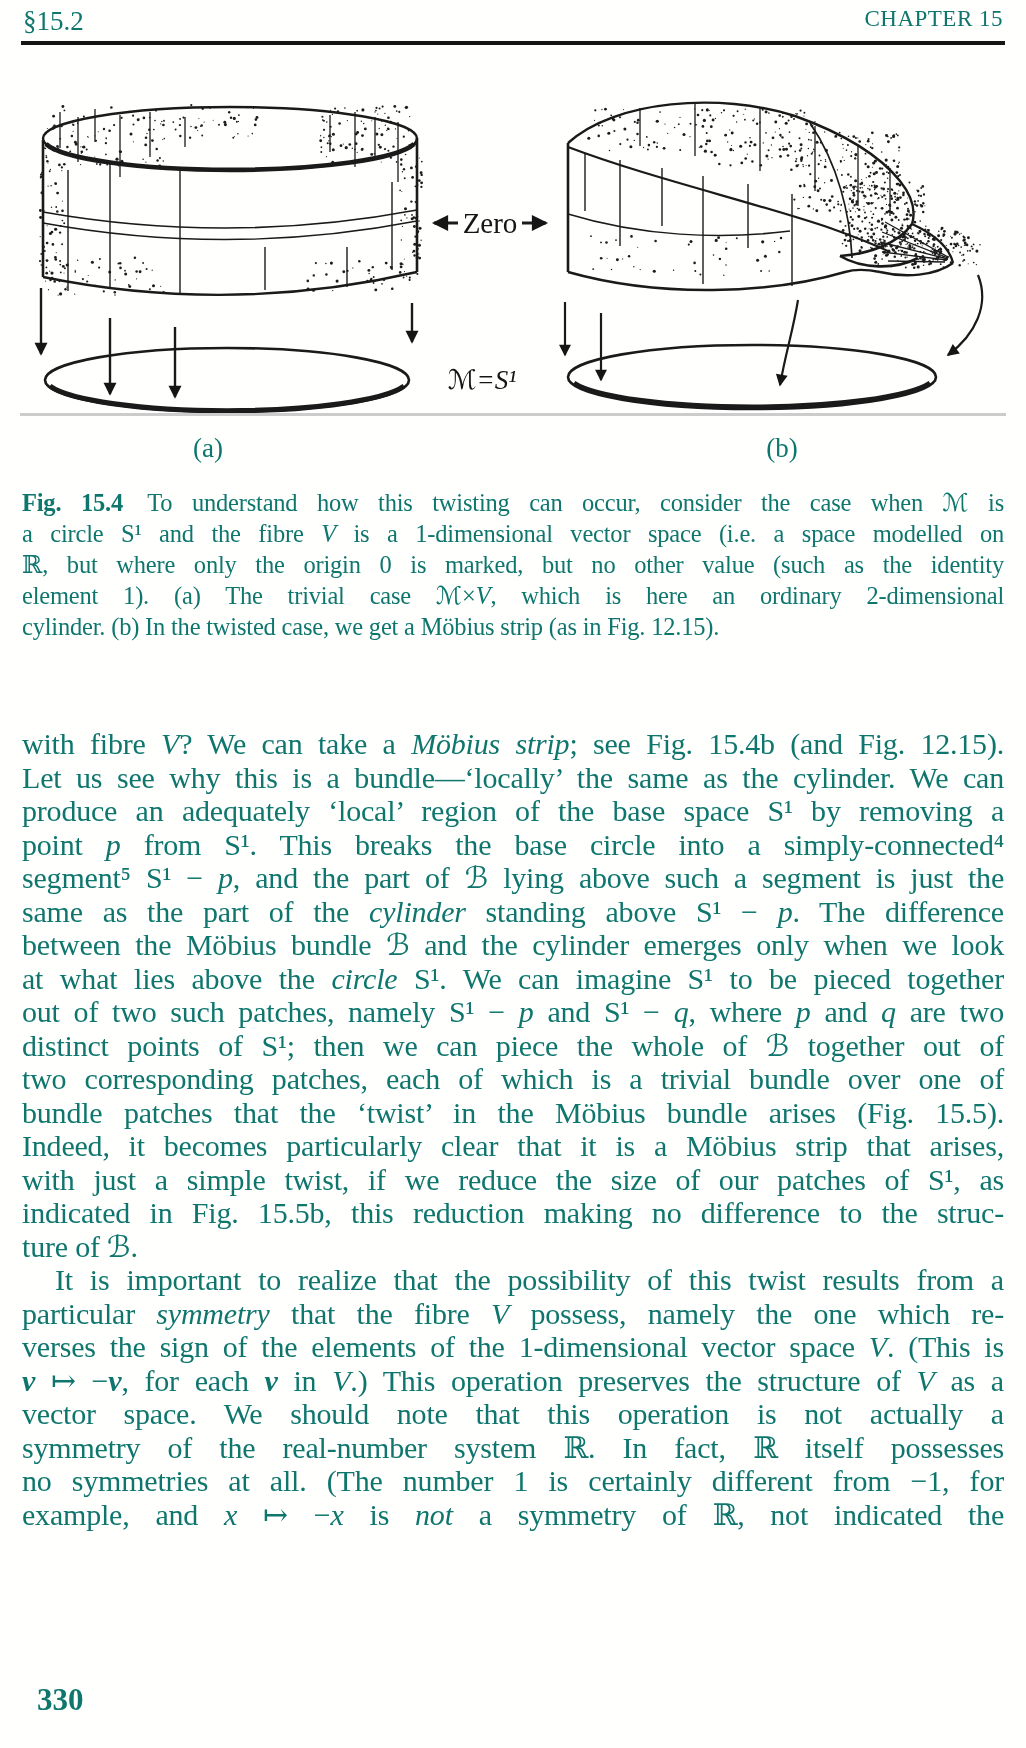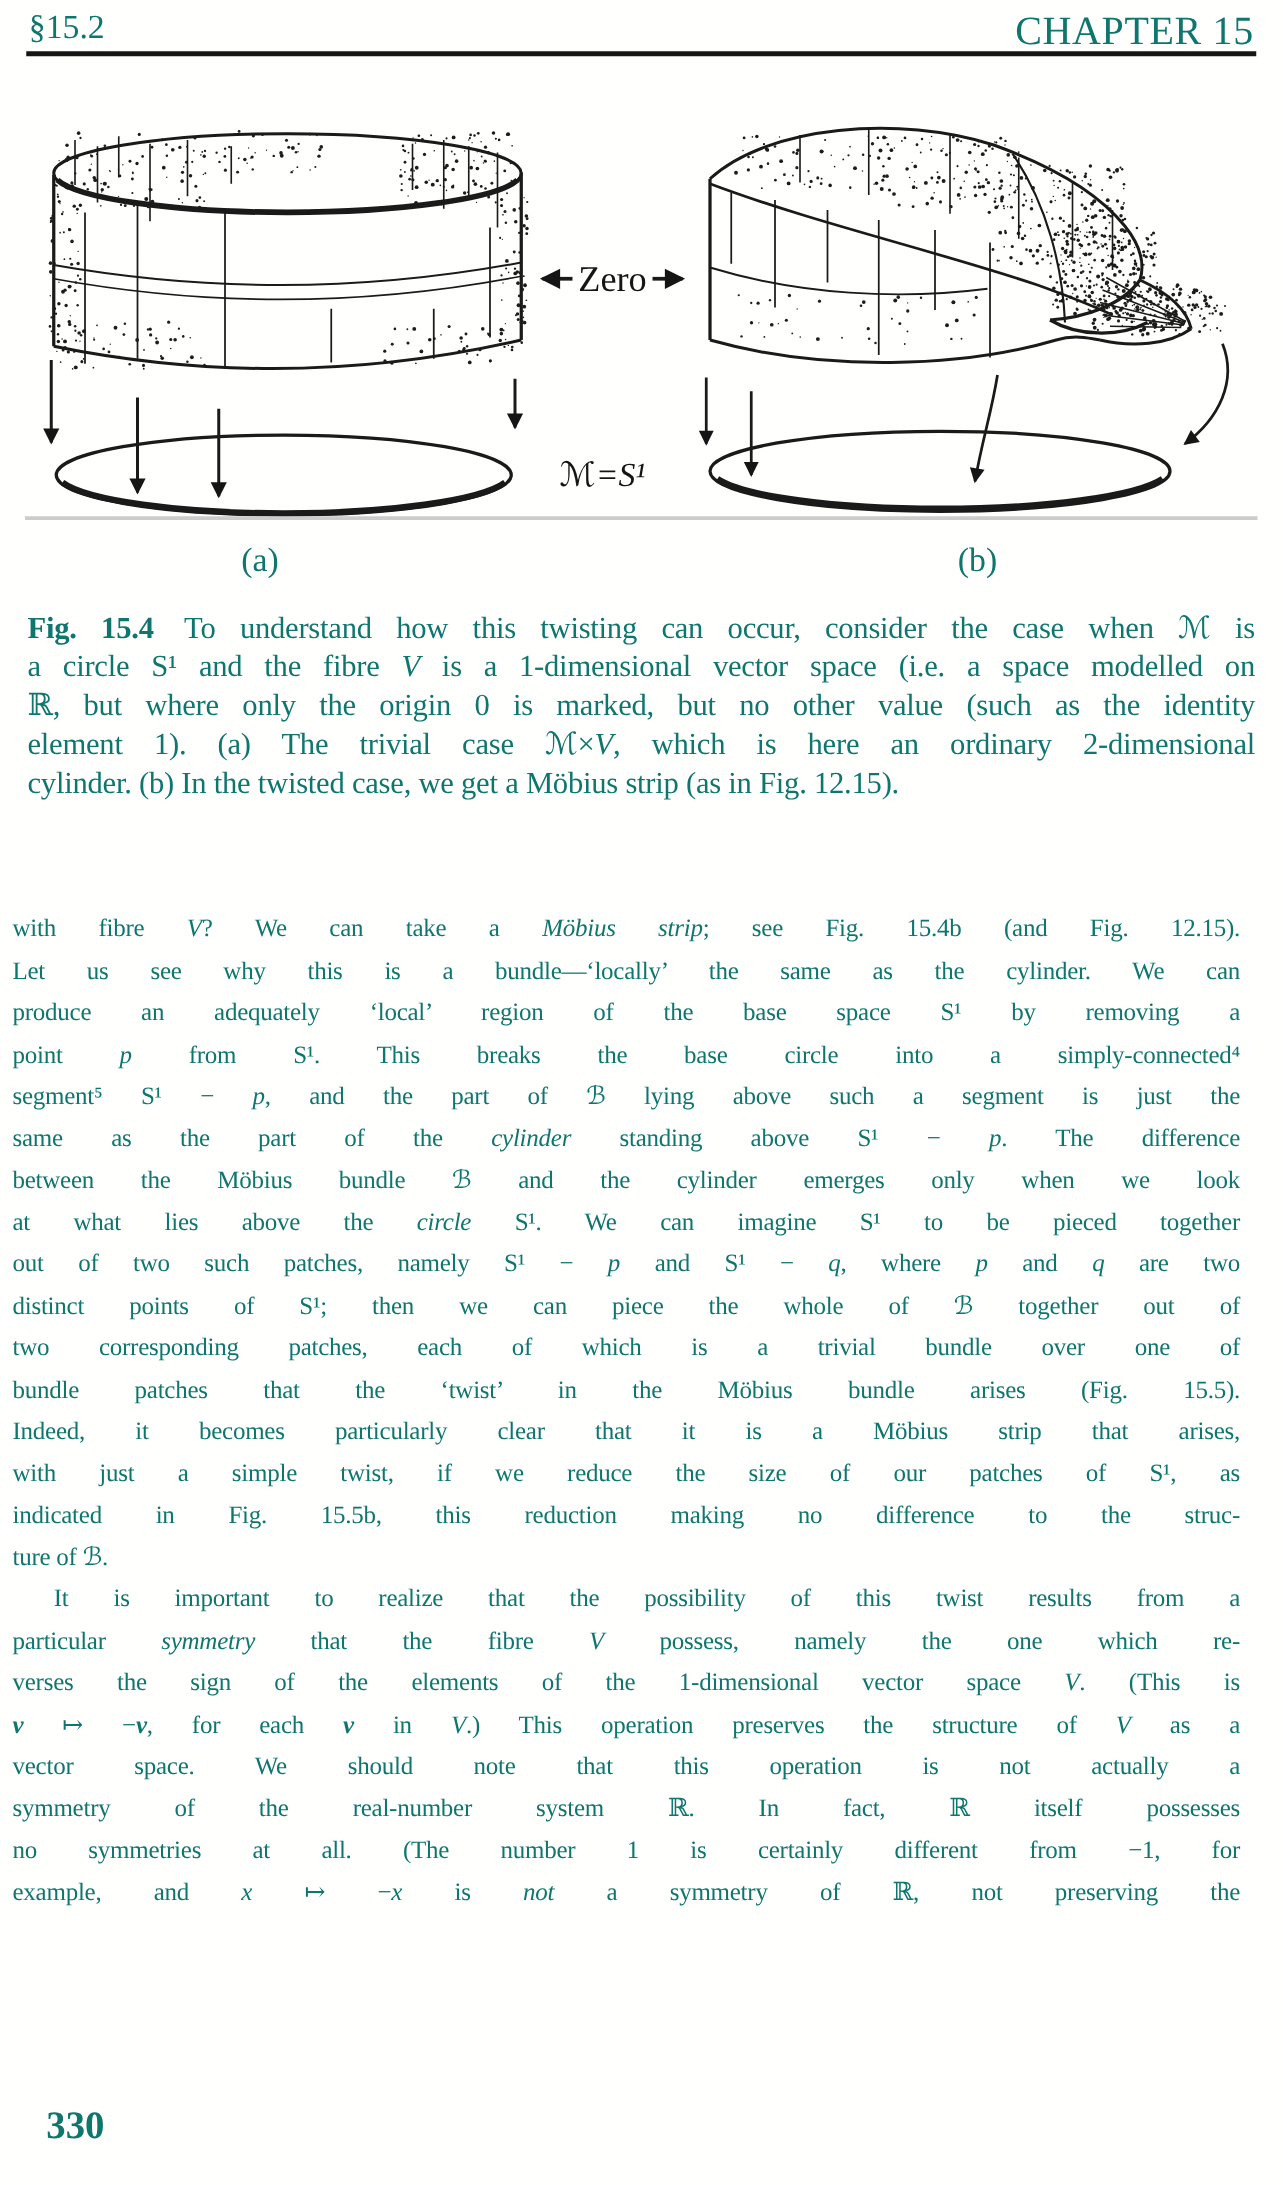--- a/index.html
+++ b/index.html
@@ -2,30 +2,30 @@
 <html><head>
 <meta charset="utf-8">
 <style>
   html,body{margin:0;padding:0;background:#e8e8e8;}
   .page{
     position:relative; width:1026px; height:1748px; background:#fffffe;
     font-family:"Liberation Serif","DejaVu Serif","DejaVu Sans",serif;
     color:#0f766e; overflow:hidden; margin:0 auto;
   }
   .hdr-left{position:absolute; top:6px; left:23px; font-size:27px;}
-  .hdr-right{position:absolute; top:6px; right:23px; font-size:32px; letter-spacing:.5px;}
+  .hdr-right{position:absolute; top:6px; right:23px; font-size:23px; letter-spacing:.5px;}
   .rule{position:absolute; top:41px; left:21px; width:984px; height:4px; background:#161616;}
   .fig-svg{position:absolute; top:86px; left:0;}
   .divider{position:absolute; top:413px; left:20px; width:986px; height:3px; background:#cccccc;}
   .flabel{position:absolute; top:433px; width:120px; text-align:center; font-size:27px;}
   .fa{left:148px;} .fb{left:722px;}
   .caption{position:absolute; top:487px; left:22px; width:982px;
     font-size:24.5px; line-height:31px; letter-spacing:-0.2px;}
-  .bodytext{position:absolute; top:727px; left:10px; width:982px;
-    font-size:20px; line-height:33.5px; letter-spacing:-0.2px;}
+  .bodytext{position:absolute; top:727px; left:22px; width:982px;
+    font-size:30px; line-height:33.5px; letter-spacing:-0.2px;}
   .tline{min-height:1em;}
   .tline.just{text-align:justify; text-align-last:justify;}
   .tline.ind{text-indent:33px;}
   .i{font-style:italic;} .b{font-weight:bold;} .bi{font-weight:bold; font-style:italic;}
   .pagenum{position:absolute; top:1682px; left:37px; font-size:31px; font-weight:bold;}
   .svgtext{font-family:"Liberation Serif","DejaVu Serif","DejaVu Sans",serif; fill:#151515;}
   .zero-t{font-size:29px;}
   .base-t{font-size:27px; font-style:italic;}
   .stk{fill:none; stroke:#1a1a1a;}
 </style>
@@ -1411,18 +1411,18 @@
         <div class="tline"><span>ture of ℬ.</span></div>
       </div>
     <div>
         <div class="tline just ind"><span>It is important to realize that the possibility of this twist results from a</span></div>
         <div class="tline just"><span>particular </span><span class="i">symmetry</span><span> that the fibre </span><span class="i">V</span><span> possess, namely the one which re-</span></div>
         <div class="tline just"><span>verses the sign of the elements of the 1-dimensional vector space </span><span class="i">V</span><span>. (This is</span></div>
         <div class="tline just"><span class="bi">v</span><span> ↦ −</span><span class="bi">v</span><span>, for each </span><span class="bi">v</span><span> in </span><span class="i">V</span><span>.) This operation preserves the structure of </span><span class="i">V</span><span> as a</span></div>
         <div class="tline just"><span>vector space. We should note that this operation is not actually a</span></div>
         <div class="tline just"><span>symmetry of the real-number system ℝ. In fact, ℝ itself possesses</span></div>
         <div class="tline just"><span>no symmetries at all. (The number 1 is certainly different from −1, for</span></div>
-        <div class="tline just"><span>example, and </span><span class="i">x</span><span> ↦ −</span><span class="i">x</span><span> is </span><span class="i">not</span><span> a symmetry of ℝ, not preserving the</span></div>
+        <div class="tline just"><span>example, and </span><span class="i">x</span><span> ↦ −</span><span class="i">x</span><span> is </span><span class="i">not</span><span> a symmetry of ℝ, not indicated the</span></div>
       </div>
   </div>
 
   <div class="pagenum">330</div>
 </div>
 
 </body></html>

